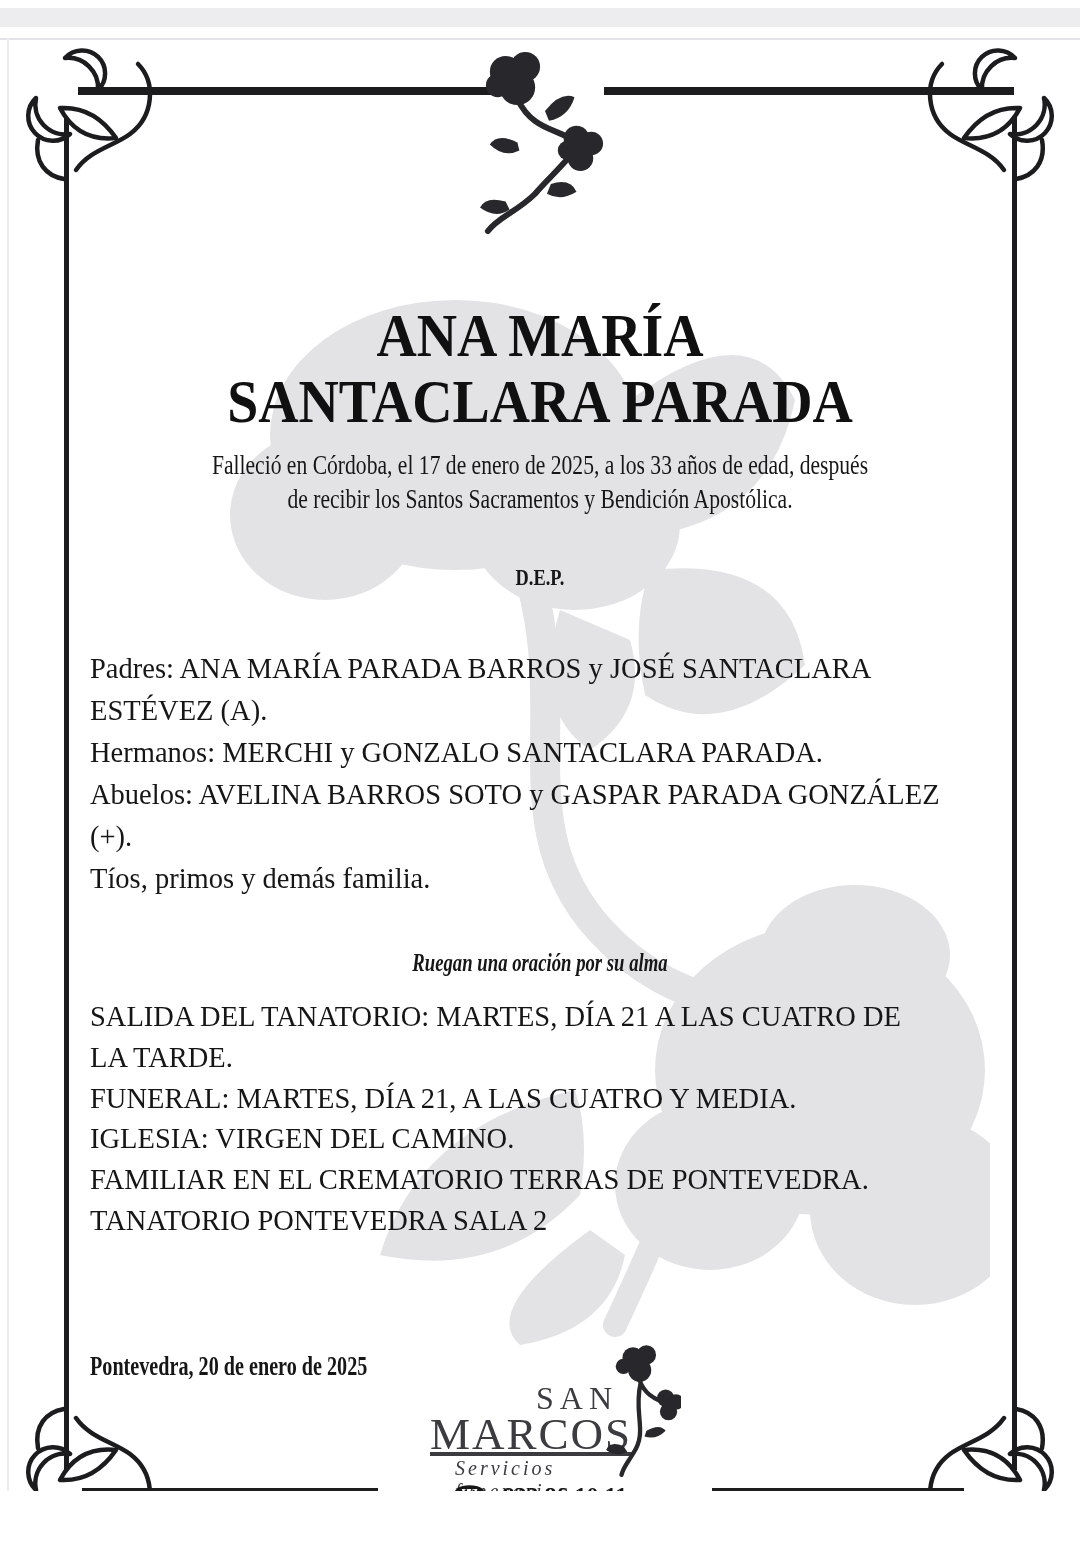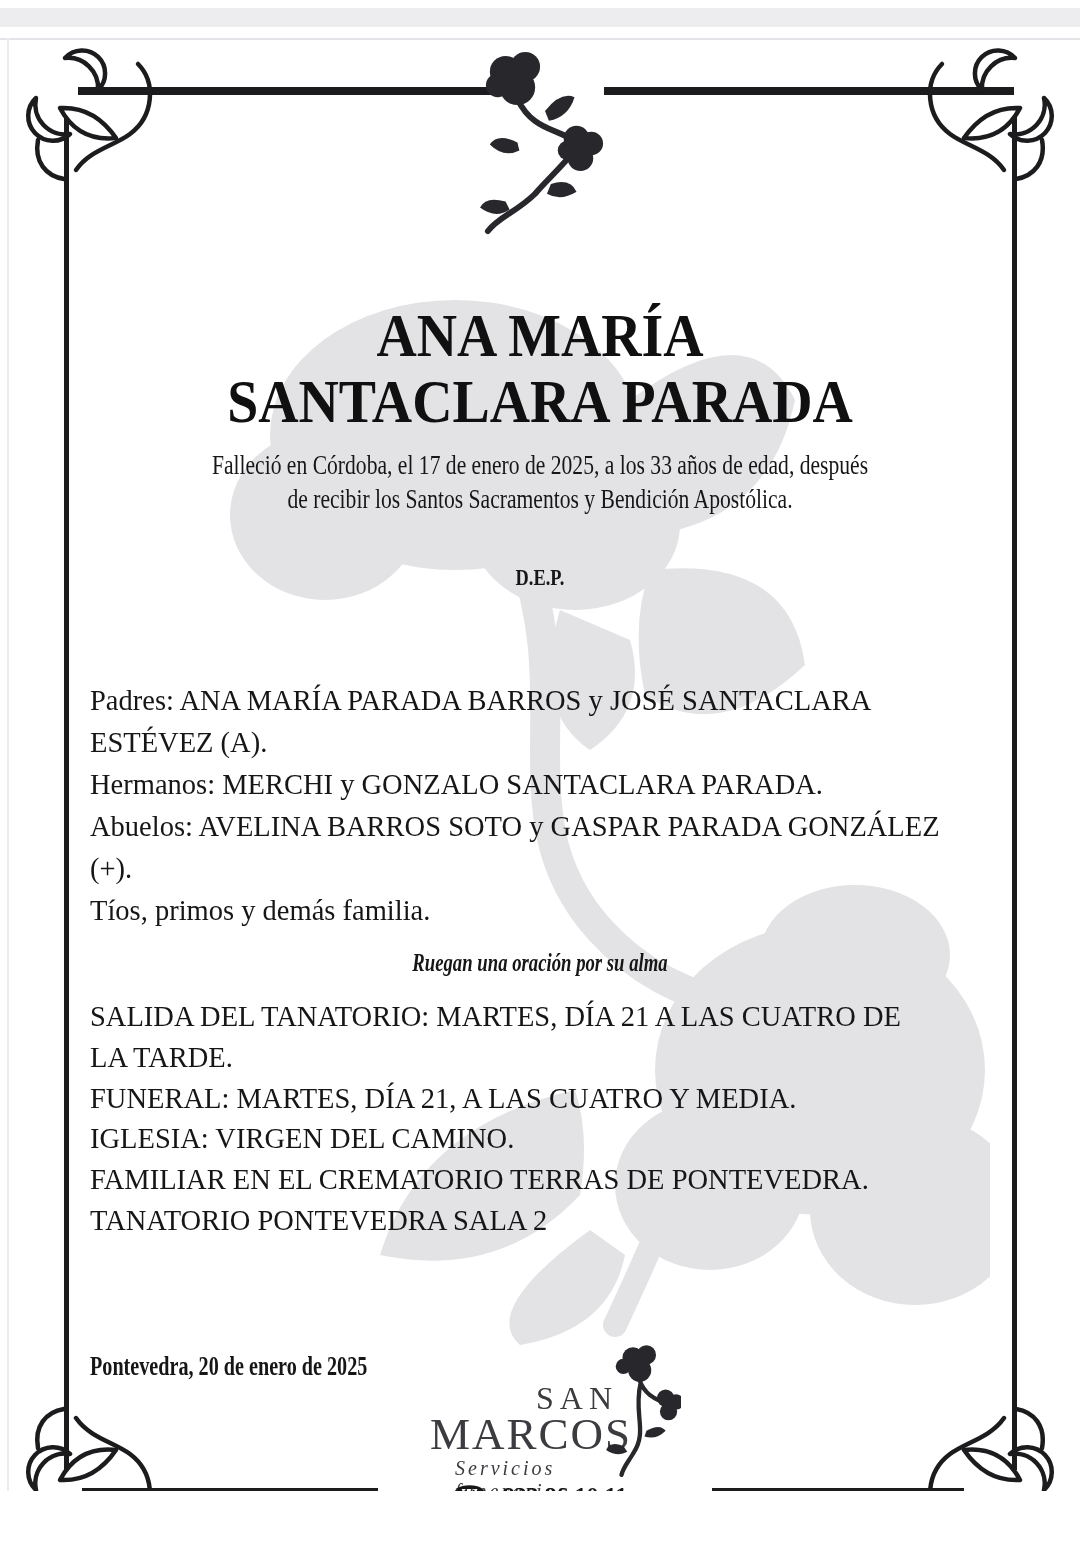--- a/index.html
+++ b/index.html
@@ -20,21 +20,21 @@
   .dep{left:0;right:0;text-align:center;font-weight:700;font-size:23px;
        transform:scaleX(0.8);transform-origin:50% 50%;}
   .bodyblock{left:90px;width:910px;font-size:28.5px;}
   .famline{line-height:42px;}
   .schline{line-height:40.8px;}
   .prayer{left:0;right:0;text-align:center;font-weight:700;font-style:italic;font-size:26px;
           transform:scaleX(0.72);transform-origin:50% 50%;}
   .placedate{left:90px;font-weight:700;font-size:28px;transform:scaleX(0.72);transform-origin:0 50%;}
   
   .logo-san{font-size:32px;letter-spacing:6px;color:#3b3b40;}
-  .logo-marcos{font-size:45px;letter-spacing:2px;color:#3b3b40;}
+  .logo-marcos{font-size:45px;letter-spacing:2px;color:#3b3b40;text-decoration:underline;}
   .logo-tagline{width:220px;text-align:left;font-style:italic;font-size:20px;
                 letter-spacing:3px;color:#3b3b40;}
   .phonerow{left:0;right:0;text-align:center;font-size:24px;font-weight:700;}
   .phonerow .ph-icon{font-family:"DejaVu Sans",sans-serif;font-weight:400;font-size:27px;
                      vertical-align:-2px;margin-right:16px;}
   .website{left:0;right:0;text-align:center;font-size:26px;}
   svg{display:block;}
 </style>
 </head>
 <body>
@@ -139,21 +139,21 @@
     <div>SANTACLARA PARADA</div>
   </div>
 
   <div class="abs subtitle" style="top:448px;z-index:5;">
     <div>Falleció en Córdoba, el 17 de enero de 2025, a los 33 años de edad, después</div>
     <div>de recibir los Santos Sacramentos y Bendición Apostólica.</div>
   </div>
 
   <div class="abs dep" style="top:565px;z-index:5;">D.E.P.</div>
 
-  <div class="abs bodyblock" style="top:648px;z-index:5;margin-top:32px;">
+  <div class="abs bodyblock" style="top:648px;z-index:5;">
     <div class="famline">Padres: ANA MARÍA PARADA BARROS y JOSÉ SANTACLARA</div>
     <div class="famline">ESTÉVEZ (A).</div>
     <div class="famline">Hermanos: MERCHI y GONZALO SANTACLARA PARADA.</div>
     <div class="famline">Abuelos: AVELINA BARROS SOTO y GASPAR PARADA GONZÁLEZ</div>
     <div class="famline">(+).</div>
     <div class="famline">Tíos, primos y demás familia.</div>
   </div>
 
   <div class="abs prayer" style="top:948px;z-index:5;">Ruegan una oración por su alma</div>
 

